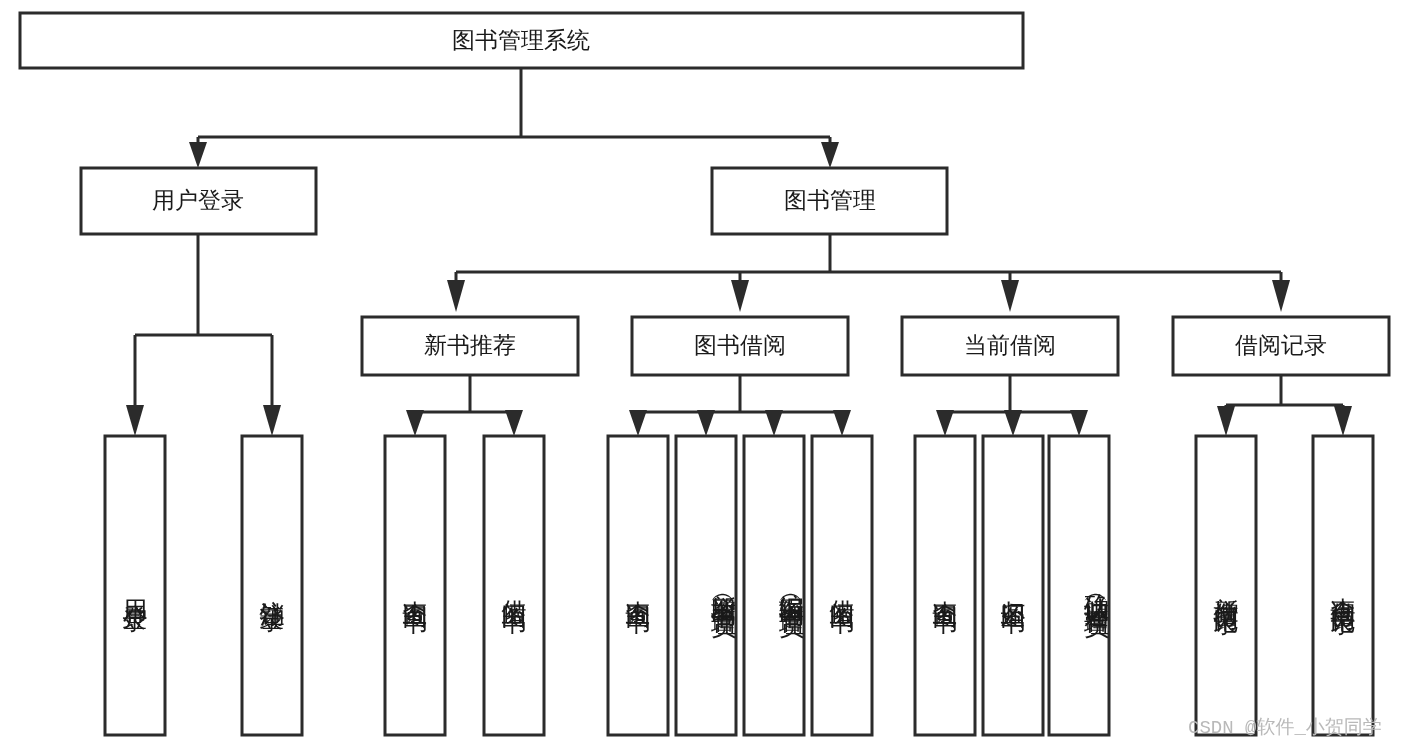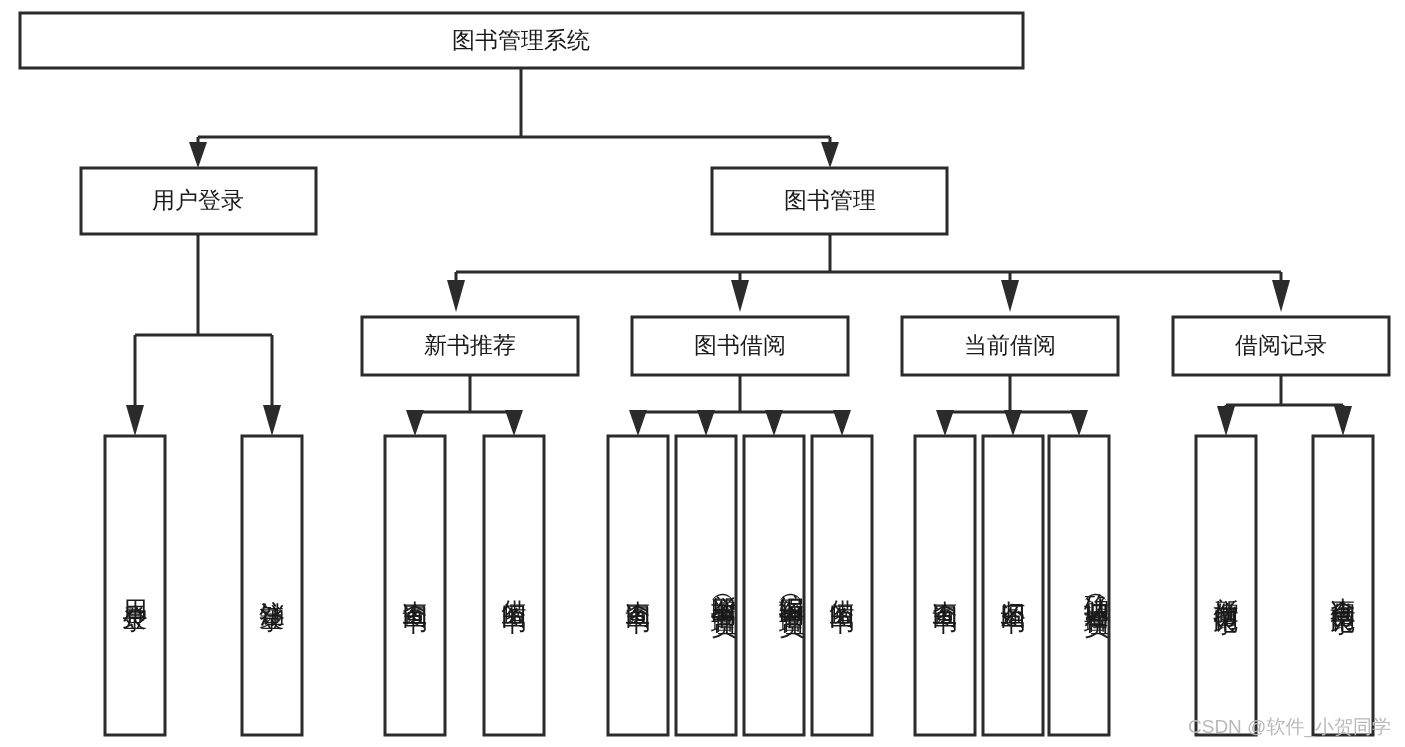--- a/index.html
+++ b/index.html
@@ -61,21 +61,21 @@
     font-family: "Liberation Sans", "DejaVu Sans", sans-serif;
     font-size: 25px;
     line-height: 1.0;
     letter-spacing: 3px;
     color: #1a1a1a;
     white-space: nowrap;
     pointer-events: none;
   }
   .watermark {
     position: absolute;
-    font-family: Liberation Sans, sans-serif;
+    font-family: Liberation Mono, monospace;
     font-size: 19px;
     color: #b9b9b9;
     white-space: nowrap;
     left: 1188px;
     top: 714px;
   }
 </style>
 </head>
 <body>
 

